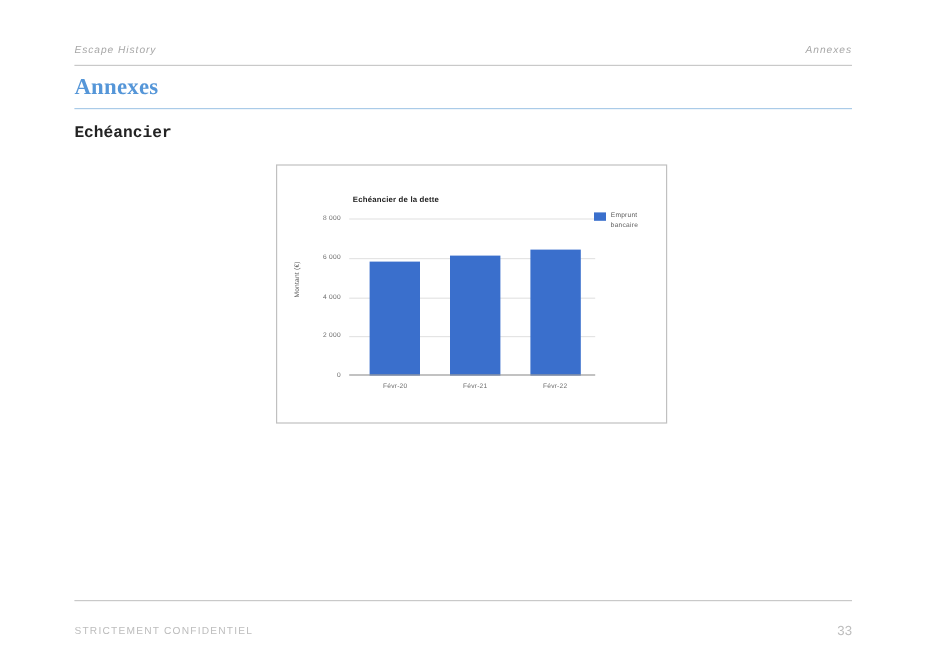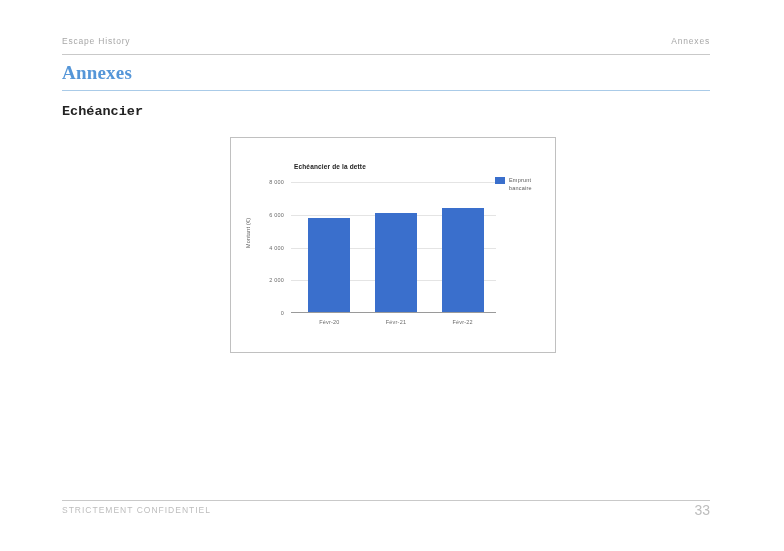--- a/index.html
+++ b/index.html
@@ -34,20 +34,21 @@
     display: flex;
     align-items: flex-start;
     justify-content: space-between;
   }
   .doc-header .hdr-text {
     font-size: 8.5px;
     letter-spacing: 0.8px;
     color: #a7a7a7;
     font-family: "Liberation Sans", sans-serif;
     white-space: nowrap;
+    font-style: italic;
   }
 
   
   .section-title {
     position: absolute;
     left: 62px;
     top: 62px;
     font-family: "Liberation Serif", serif;
     font-size: 19px;
     font-weight: bold;
@@ -207,34 +208,34 @@
 
   
   .doc-footer {
     position: absolute;
     left: 62px;
     top: 500px;
     width: 648px;
     height: 16px;
     border-top: 1px solid #c9c9c9;
     display: flex;
-    align-items: center;
+    align-items: flex-start;
     justify-content: space-between;
-    padding-top: 3px;
+    padding-top: 19px;
     box-sizing: border-box;
     gap: 26px;
   }
   .doc-footer .ftr-text {
     font-size: 8.5px;
     letter-spacing: 1px;
     color: #bdbdbd;
     white-space: nowrap;
   }
   .doc-footer .page-num {
-    font-size: 14px;
+    font-size: 11px;
     color: #bdbdbd;
   }
 </style>
 </head>
 <body>
 
 <div class="page">
 
   <div class="doc-header">
     <span class="hdr-text">Escape History</span>

